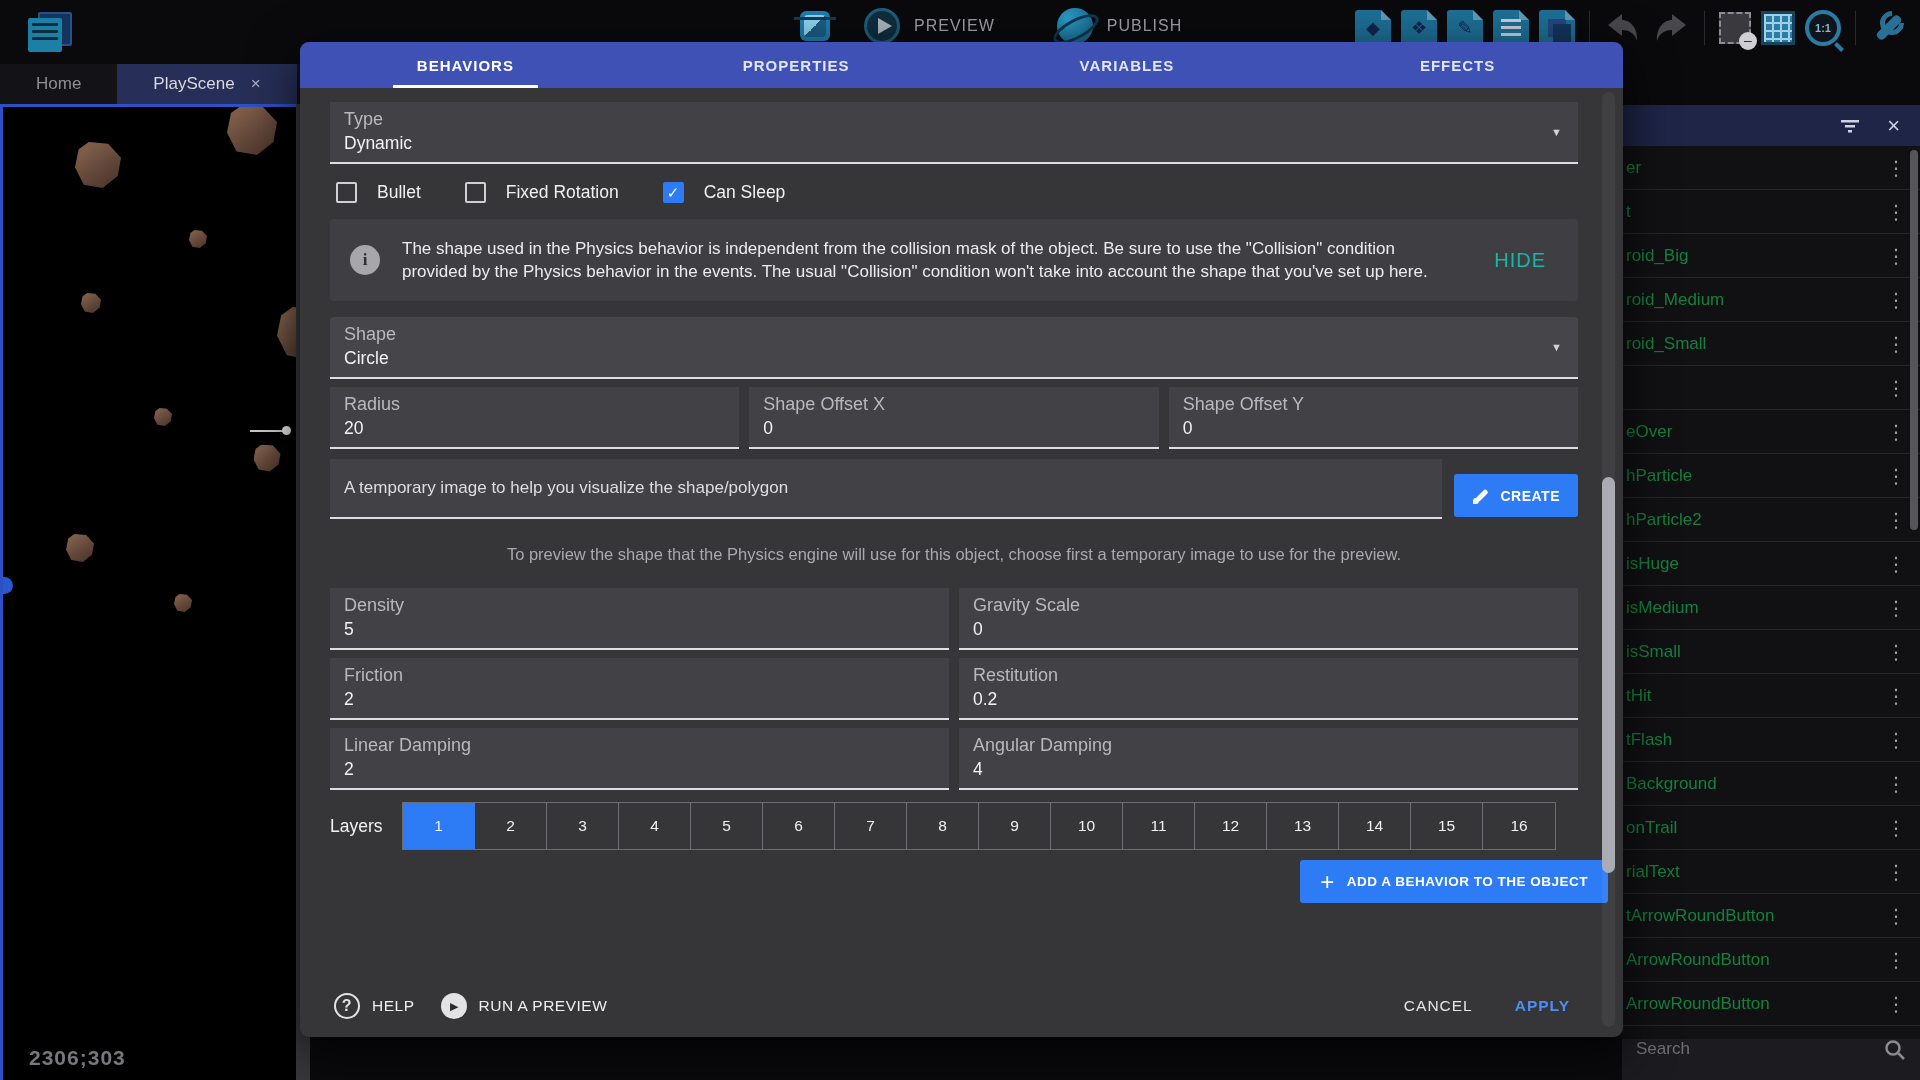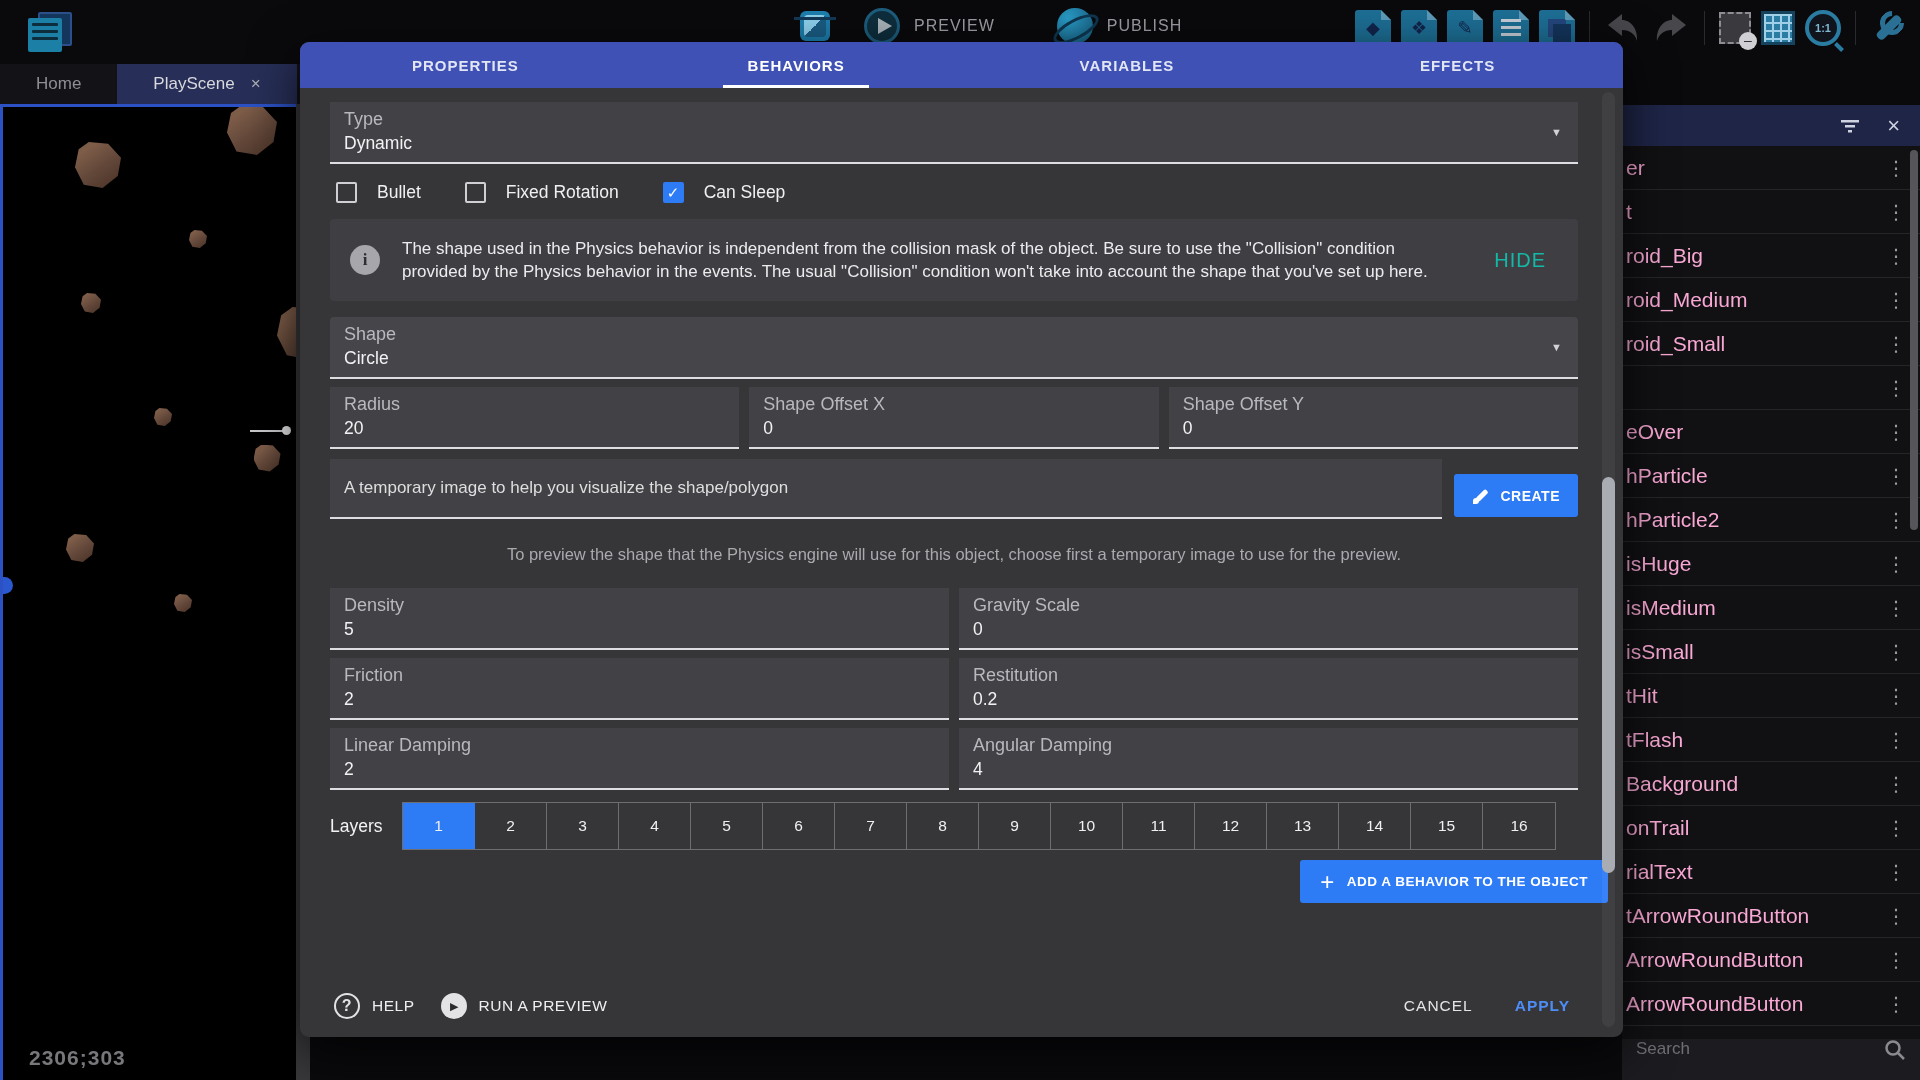--- a/index.html
+++ b/index.html
@@ -58,21 +58,21 @@
   .sel-dot { position:absolute; width:9px; height:9px; border-radius:50%; background:#e4e4e6; }
   .origin-dot { position:absolute; width:17px; height:17px; border-radius:50%; background:#2b57cf; }
   .coords { position:absolute; left:26px; bottom:10px; font-size:21px; font-weight:bold; color:#77777c; letter-spacing:1px; }
 
   
   .objects-panel { position:absolute; left:1622px; top:105px; width:298px; bottom:0; background:#111114; z-index:3; }
   .panel-header { height:41px; background:#1e2547; display:flex; align-items:center; justify-content:flex-end; gap:26px; padding-right:20px; }
   .panel-header .close { color:#cfd2e0; font-size:22px; }
   .obj-list { position:absolute; top:41px; left:0; right:0; bottom:41px; overflow:hidden; }
   .obj-row { height:44px; display:flex; align-items:center; border-bottom:1px solid #262628; padding:0 10px 0 4px; }
-  .obj-name { flex:1; color:#f9a8d4; font-size:21px; white-space:nowrap; overflow:hidden; }
+  .obj-name { flex:1; color:#15803d; font-size:17px; white-space:nowrap; overflow:hidden; }
   .obj-menu { color:#9a9aa0; font-size:20px; width:28px; text-align:center; letter-spacing:0; }
   .panel-scroll { position:absolute; right:2px; top:45px; width:8px; height:380px; background:#55555a; border-radius:4px; }
   .panel-search { position:absolute; left:0; right:0; bottom:0; height:41px; background:#1c1c20; display:flex; align-items:flex-start; padding:0 14px; gap:24px; }
   .panel-search input { flex:1; background:transparent; border:none; outline:none; color:#c9c9ce; font-size:17px; font-family:inherit; }
   .panel-search input::placeholder { color:#6f6f75; }
 
   
   .dialog { position:absolute; left:300px; top:42px; width:1323px; height:995px; background:#363639;
       border-radius:9px; box-shadow:0 14px 50px rgba(0,0,0,.75); z-index:10; display:flex; flex-direction:column; }
   .dialog-tabbar { height:46px; background:#3f51b5; border-radius:9px 9px 0 0; display:flex; flex-shrink:0; }
@@ -331,22 +331,22 @@
           <circle cx="9" cy="9" r="6.5" fill="none" stroke="#8a8a90" stroke-width="2.5"></circle>
           <line x1="14" y1="14" x2="20" y2="20" stroke="#8a8a90" stroke-width="2.5"></line>
         </svg>
     </span>
   </div>
 </div>
 
 <div class="dialog">
   <div class="dialog-tabbar">
 
-  <div class="dialog-tab">PROPERTIES</div>
-      <div class="dialog-tab selected">BEHAVIORS</div>
+  <div class="dialog-tab selected">BEHAVIORS</div>
+      <div class="dialog-tab">PROPERTIES</div>
       <div class="dialog-tab">VARIABLES</div>
       <div class="dialog-tab">EFFECTS</div>
     </div>
 
   <div class="dialog-body">
 
     <div class="field" style="margin-top:2px;">
       <div class="flabel">Type</div>
       <div class="fvalue">Dynamic</div>
       <span class="dd-arrow">▼</span>

